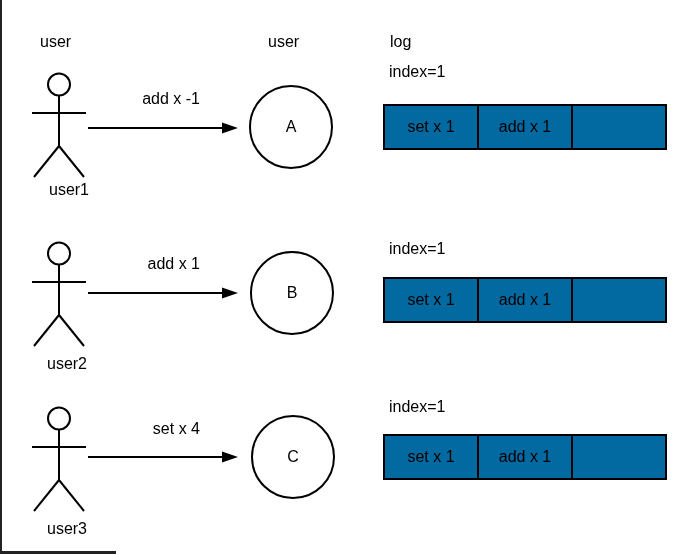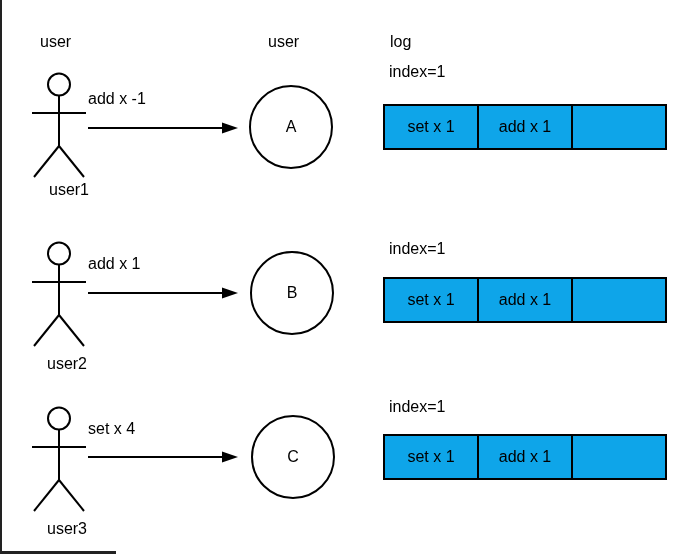--- a/index.html
+++ b/index.html
@@ -6,30 +6,30 @@
   body{
     width:691px;height:554px;position:relative;overflow:hidden;
     background:#ffffff;color:#000000;
     font-family:"Liberation Sans",sans-serif;font-size:16px;
   }
   .abs{position:absolute;}
   .page-border-left{left:0;top:0;width:2px;height:554px;background:#222222;}
   .page-border-bottom{left:0;top:551px;width:116px;height:3px;background:#222222;}
   .col-header{top:33px;font-weight:normal;font-size:16px;white-space:nowrap;}
   .text-label{white-space:nowrap;text-align:right;}
-  .msg-label{width:112px;text-align:left;white-space:nowrap;}
+  .msg-label{width:112px;text-align:right;white-space:nowrap;}
   .actor-label{width:60px;text-align:center;}
   .node-circle{
     width:84px;height:84px;border:2px solid #000000;border-radius:50%;
     box-sizing:border-box;display:flex;align-items:center;justify-content:center;
     background:#ffffff;
   }
   .log-table{
     width:284px;height:46px;border:2px solid #000000;box-sizing:border-box;
-    display:flex;background:#0ea5e9;
+    display:flex;background:#0369a1;
   }
   .log-cell{
     flex:1;display:flex;align-items:center;justify-content:center;
     border-right:2px solid #000000;white-space:nowrap;
   }
   .log-cell.last{border-right:none;}
   svg{display:block;}
 </style>
 </head>
 <body>

